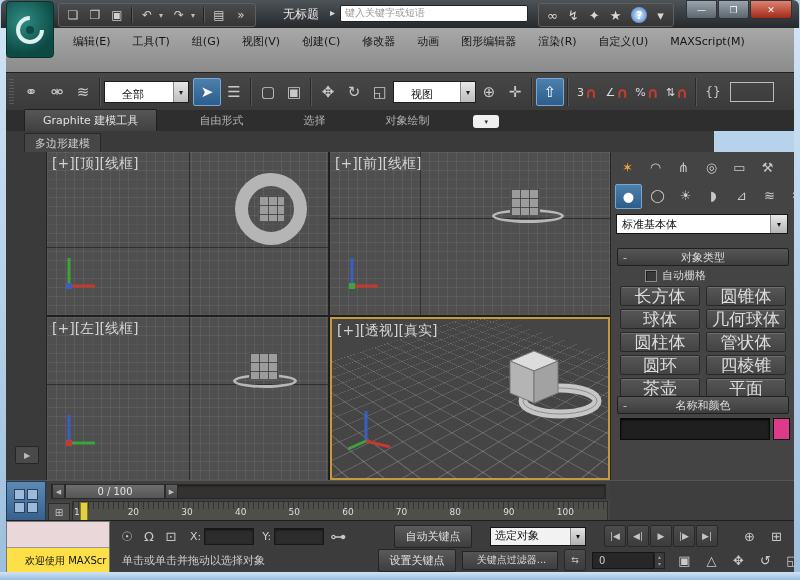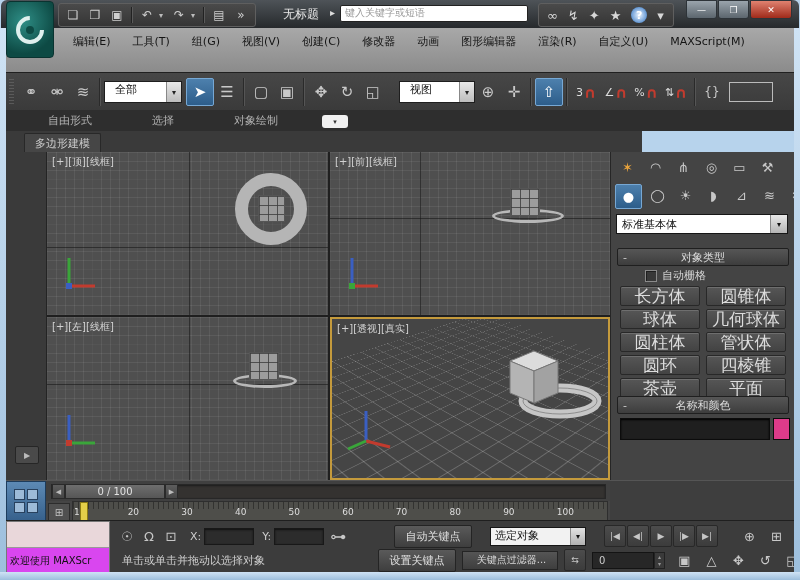--- a/index.html
+++ b/index.html
@@ -42,55 +42,55 @@
   .menu-item{padding:0 11px;font-size:11px;color:#141414;height:17px;line-height:17px}
   
   #toolbar{left:6px;top:72px;width:788px;height:38px;background:linear-gradient(#474747,#3a3a3a);
     border-top:1px solid #202020;border-bottom:1px solid #242424;display:flex;align-items:center}
   .tgrip{width:5px;height:26px;margin:0 4px 0 3px;
     background:repeating-linear-gradient(#666 0 1px,transparent 1px 3px);opacity:.7}
   .tbtn{width:26px;height:26px;display:flex;align-items:center;justify-content:center;
     color:#c9c9c9;font-size:15px;border-radius:2px;flex:none}
   .tbtn.active{background:linear-gradient(#4d80ad,#2d5d8a);border:1px solid #77a8d4;color:#fff}
   .tsep{width:1px;height:28px;background:#2a2a2a;border-right:1px solid #555;margin:0 3px;flex:none}
-  .tdrop{height:20px;background:#fff;border:1px solid #1e1e1e;display:flex;align-items:flex-start;
-    font-size:11px;color:#111;padding-left:10px;flex:none}
+  .tdrop{height:20px;background:#fff;border:1px solid #1e1e1e;display:flex;align-items:flex-end;
+    font-size:11px;color:#111;padding-left:17px;flex:none}
   .tdrop .da{margin-left:auto;width:14px;height:100%;background:linear-gradient(#e8e8e8,#bdbdbd);
     border-left:1px solid #888;display:flex;align-items:center;justify-content:center;font-size:8px;color:#222}
   .snapbtn{width:30px;height:26px;display:flex;align-items:center;justify-content:center;gap:1px;flex:none}
   .snapbtn .pre{color:#ddd;font-size:11px}
   .snapbtn .mag{color:#c23b2e;font-size:15px;font-weight:bold;transform:translateY(1px)}
   .named-field{width:42px;height:18px;border:1px solid #bbb;background:transparent;flex:none;margin-left:4px}
   
   #ribbon{left:6px;top:110px;width:788px;height:21px;background:#2e2e2e;display:flex;align-items:flex-end}
   .rtab{font-size:11px;color:#b2b2b2;padding:3px 18px;height:15px;line-height:15px}
   .rtab.active{background:linear-gradient(#565656,#414141);color:#e0e0e0;border:1px solid #1f1f1f;border-bottom:none;border-radius:2px 2px 0 0}
   #ribbon-min{margin-left:26px;margin-bottom:3px;width:26px;height:13px;background:#f0f0f0;border-radius:3px;
     display:flex;align-items:center;justify-content:center;font-size:7px;color:#333}
-  #ribbon2{left:6px;top:131px;width:636px;height:21px;background:#3a3a3a;border-bottom:1px solid #232323;display:flex}
+  #ribbon2{left:6px;top:131px;width:708px;height:21px;background:#3a3a3a;border-bottom:1px solid #232323;display:flex}
   .rtab2{font-size:11px;color:#cdcdcd;background:#464646;border:1px solid #282828;border-bottom:none;
     margin-left:18px;margin-top:2px;padding:2px 10px 0 10px;border-radius:2px 2px 0 0;height:17px}
   
   #main{left:6px;top:152px;width:788px;height:328px;background:#2c2c2c}
   #left-strip{left:0;top:0;width:40px;height:328px;background:#3a3a3a;border-right:1px solid #242424}
   #left-expand{left:9px;top:294px;width:22px;height:16px;background:#4a4a4a;border:1px solid #262626;
     border-radius:2px;color:#bbb;font-size:8px;display:flex;align-items:center;justify-content:center}
   #vps{left:41px;top:0;width:563px;height:328px;background:#1f1f1f}
   .vp{position:absolute;overflow:hidden;background-color:#4f4f4f;
     background-image:
       repeating-linear-gradient(0deg, rgba(255,255,255,0.07) 0 1px, transparent 1px 9px),
       repeating-linear-gradient(90deg, rgba(255,255,255,0.07) 0 1px, transparent 1px 9px),
       repeating-linear-gradient(0deg, rgba(0,0,0,0.10) 0 1px, transparent 1px 45px),
       repeating-linear-gradient(90deg, rgba(0,0,0,0.10) 0 1px, transparent 1px 45px)}
   #vp-top{left:0;top:0;width:281px;height:163px}
   #vp-front{left:283px;top:0;width:280px;height:163px}
   #vp-left{left:0;top:165px;width:281px;height:163px}
   #vp-persp{left:283px;top:165px;width:280px;height:163px;background:#454545;
     border:2px solid #c49a3c;box-sizing:border-box}
-  .vp-label{position:absolute;left:5px;top:3px;color:#d2d2d2;font-size:10px;z-index:5;letter-spacing:0}
+  .vp-label{position:absolute;left:5px;top:3px;color:#d2d2d2;font-size:14px;z-index:5;letter-spacing:0}
   .axline-v{position:absolute;top:0;bottom:0;width:1px;background:rgba(20,20,20,.55)}
   .axline-h{position:absolute;left:0;right:0;height:1px;background:rgba(20,20,20,.55)}
   .ring{position:absolute;border-radius:50%;border:13px solid #b5b5b5;box-sizing:border-box}
   .mesh-box{position:absolute;background-color:#9c9c9c;border:1px solid #555;box-sizing:border-box;
     background-image:linear-gradient(rgba(60,60,60,.8) 1px,transparent 1px),
       linear-gradient(90deg, rgba(60,60,60,.8) 1px,transparent 1px);background-size:9px 9px}
   .flat-ring{position:absolute;border-radius:50%;border:3px solid #b8b8b8;box-sizing:border-box}
   .tripod{position:absolute;z-index:4}
   #persp-grid{position:absolute;left:-60px;top:-120px;width:420px;height:420px;
     background-image:
@@ -140,21 +140,21 @@
     border:1px solid #2e2e2e;box-sizing:border-box;
     background-image:repeating-linear-gradient(90deg, rgba(0,0,0,.35) 0 1px, transparent 1px 5px);
     background-size:100% 7px;background-repeat:no-repeat}
   #ruler-nums{position:absolute;left:28px;right:36px;top:6px;display:flex;justify-content:space-between}
   #ruler-nums span{color:#ddd;font-size:9px}
   #tb-marker{position:absolute;left:8px;top:1px;width:6px;height:17px;background:#e3cf49;border:1px solid #8a7a12}
   
   #statusbar{left:6px;top:520px;width:788px;height:52px;background:#3c3c3c;border-top:1px solid #1f1f1f}
   #listener{left:0;top:0;width:104px;height:52px;border:1px solid #777;box-sizing:border-box}
   #listener .pink{height:25px;background:#e9d7da;border-bottom:1px solid #999}
-  #listener .white{height:25px;background:#d946ef;color:#111;font-size:10px;display:flex;align-items:center;padding-left:3px}
+  #listener .white{height:25px;background:#fde047;color:#111;font-size:10px;display:flex;align-items:center;padding-left:18px}
   .srow1{position:absolute;top:4px;height:22px;display:flex;align-items:center}
   .srow2{position:absolute;top:28px;height:22px;display:flex;align-items:center}
   .sicon{width:22px;color:#c6c6c6;font-size:13px;text-align:center}
   .coord-label{color:#cfcfcf;font-size:11px;margin:0 3px 0 8px}
   .coord-field{width:48px;height:15px;background:#2c2c2c;border:1px solid #181818;box-shadow:inset 0 1px 2px #111}
   #prompt{color:#cfcfcf;font-size:11px}
   .keybtn{width:76px;height:21px;background:linear-gradient(#5a5a5a,#3e3e3e);border:1px solid #242424;
     border-radius:2px;color:#e0e0e0;font-size:11px;display:flex;align-items:center;justify-content:center}
   #selset-dd{width:96px;height:19px;background:#f2f2f2;border:1px solid #161616;display:flex;align-items:flex-start;
     font-size:11px;color:#111;padding-left:4px;box-sizing:border-box}
@@ -248,21 +248,21 @@
   </div>
   <span class="tbtn active" style="margin-left:4px">➤</span>
   <span class="tbtn">☰</span>
   <span class="tsep"></span>
   <span class="tbtn">▢</span>
   <span class="tbtn">▣</span>
   <span class="tsep"></span>
   <span class="tbtn">✥</span>
   <span class="tbtn">↻</span>
   <span class="tbtn">◱</span>
-  <div class="tdrop" style="width:64px;margin-left:13px">
+  <div class="tdrop" style="width:64px;margin-left:0">
     <span>视图</span>
     <span class="da">▾</span>
   </div>
   <span class="tbtn">⊕</span>
   <span class="tbtn">✛</span>
   <span class="tsep"></span>
   <span class="tbtn active">⇧</span>
   <span class="tsep"></span>
   <span class="snapbtn">
     <span class="pre">3</span>
@@ -279,20 +279,21 @@
   <span class="snapbtn">
     <span class="pre">⇅</span>
     <span class="mag">∩</span>
   </span>
   <span class="tsep"></span>
   <span class="tbtn" style="font-size:12px">{}</span>
   <span class="named-field"></span>
 </div>
 
 <div class="abs" id="ribbon">
+  <span class="rtab active" style="margin-left:18px">Graphite 建模工具</span>
   <span class="rtab" style="margin-left:24px">自由形式</span>
   <span class="rtab" style="margin-left:24px">选择</span>
   <span class="rtab" style="margin-left:24px">对象绘制</span>
   <span id="ribbon-min">▾</span>
 </div>
 <div class="abs" id="ribbon2">
   <span class="rtab2">多边形建模</span>
 </div>
 
 <div class="abs" id="main">

